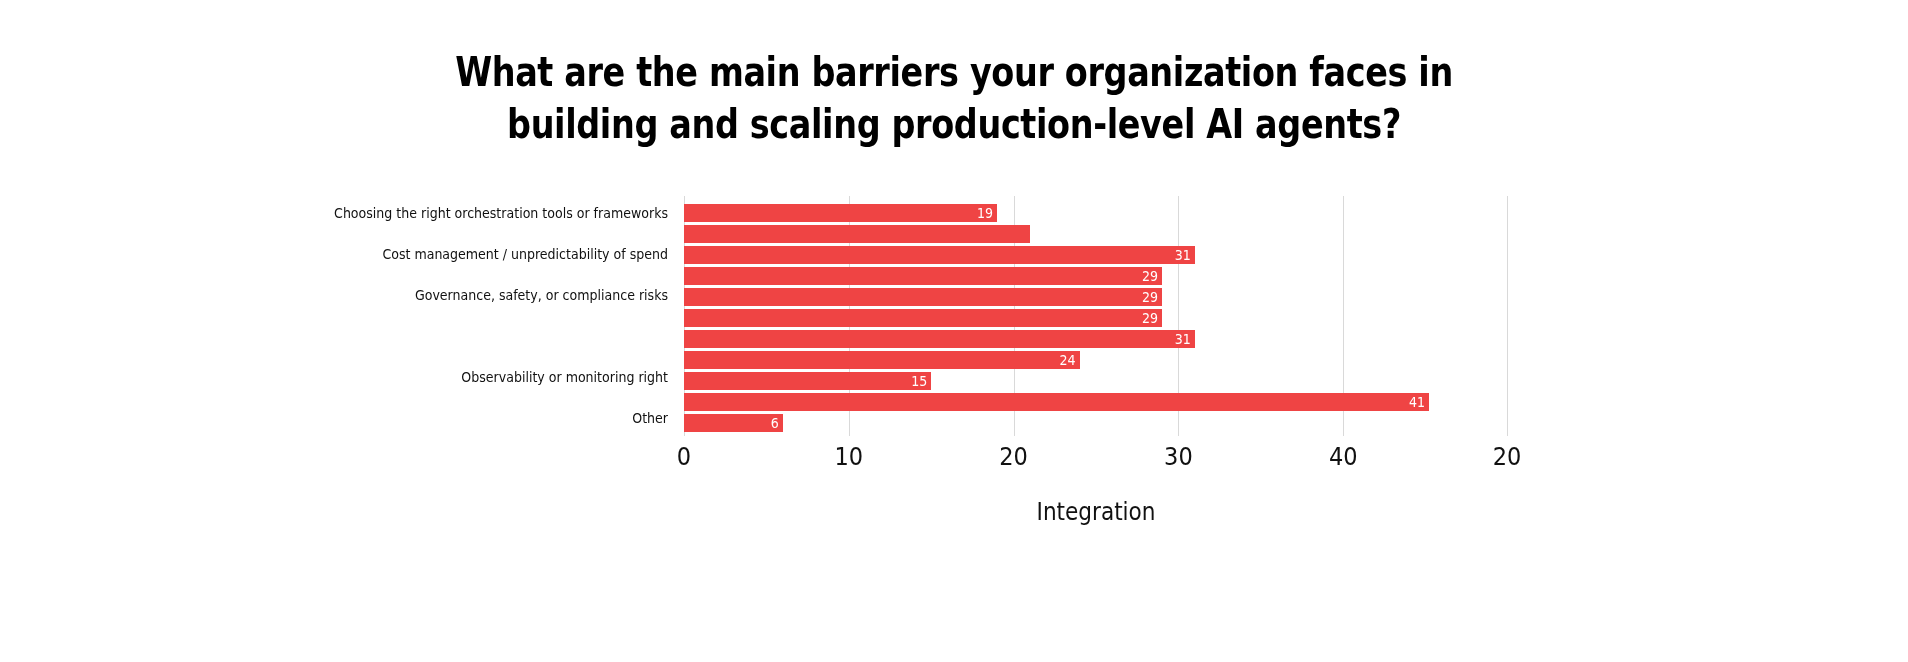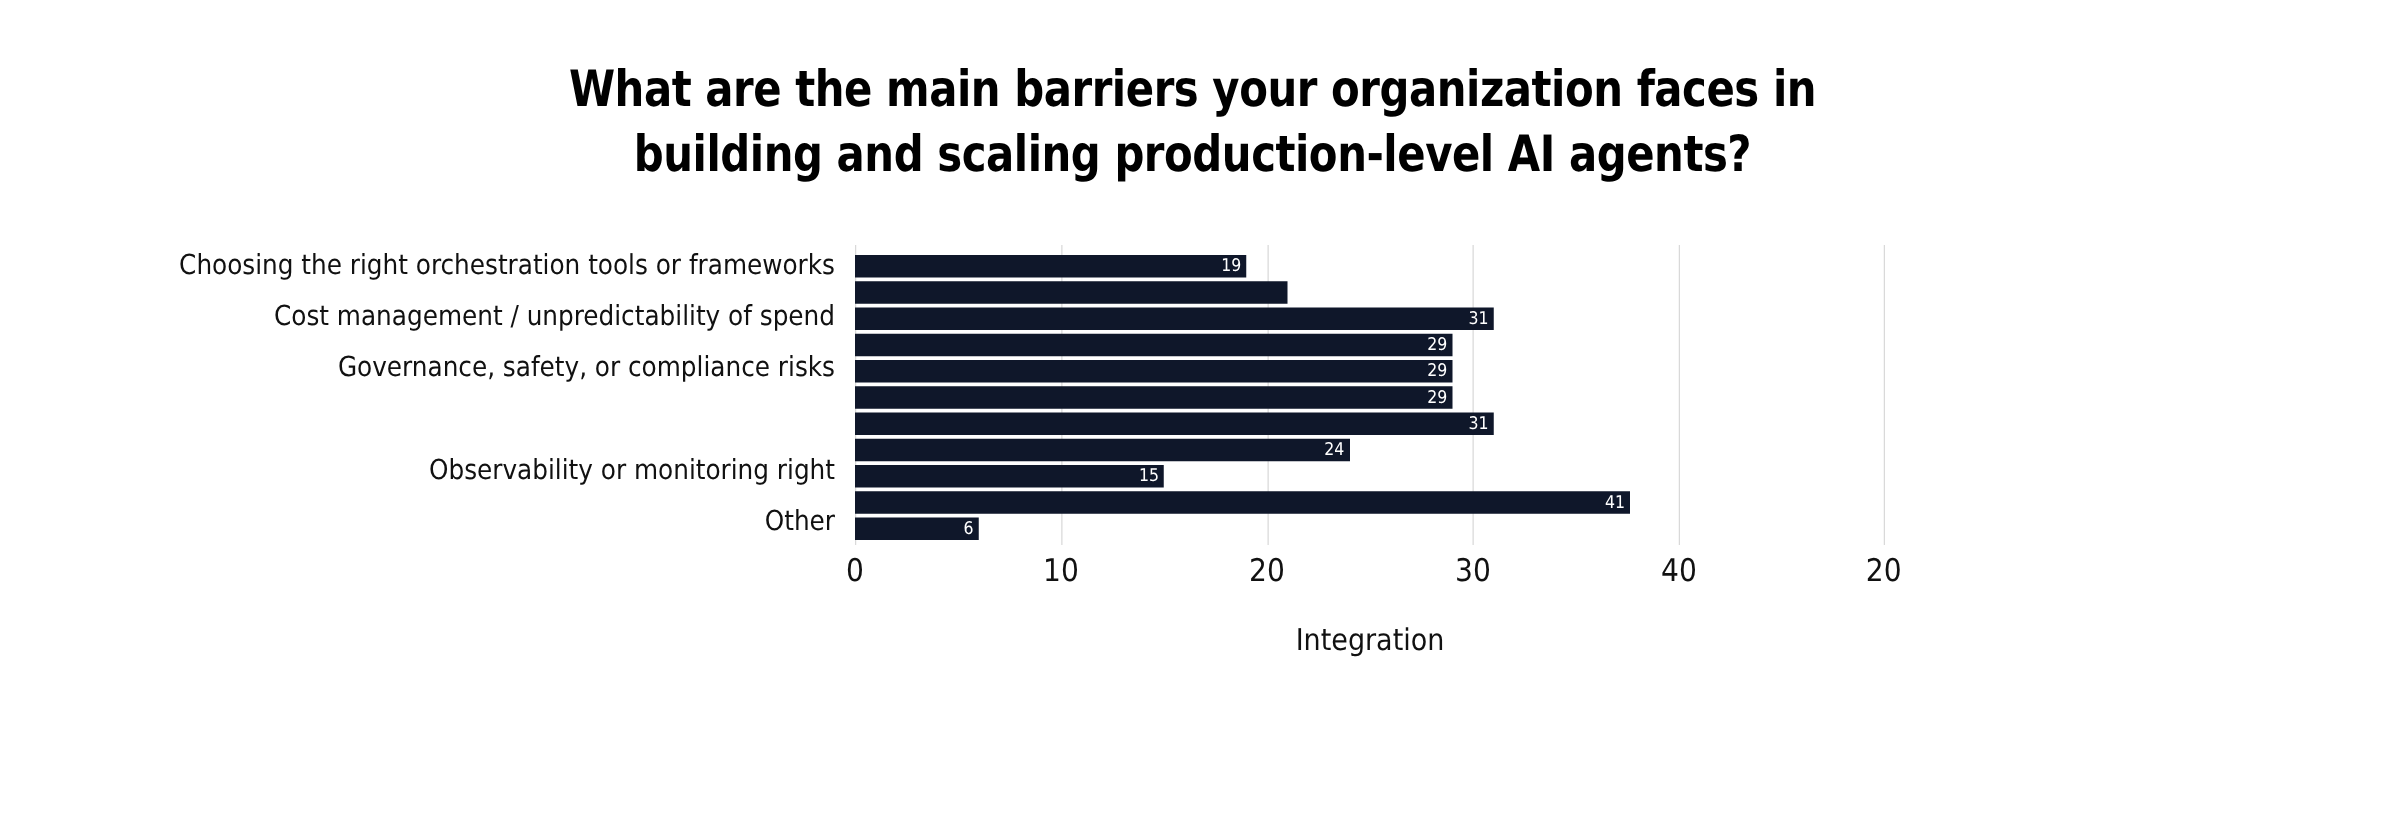--- a/index.html
+++ b/index.html
@@ -45,21 +45,21 @@
 
   
   .bar-row{
     position:absolute;
     left:0;
     height:18px;
   }
   .bar{
     position:absolute;
     left:0; top:0; bottom:0;
-    background:#0f172a;
+    background:#ef4444;
     box-sizing:border-box;
     padding-left:31px;
   }
   .bar-label{
     position:absolute;
     top:50%;
     transform:translateY(-50%);
     font-family:"DejaVu Sans Condensed","Liberation Sans Narrow","Liberation Sans",sans-serif;
     font-size:14px;
     color:#ffffff;
@@ -67,21 +67,21 @@
     padding-right:4px;
     white-space:nowrap;
   }
 
   
   .ycat{
     position:absolute;
     right:1908px;
     text-align:right;
     font-family:"DejaVu Sans Condensed","Liberation Sans Narrow","Liberation Sans",sans-serif;
-    font-size:22px;
+    font-size:14px;
     color:#111111;
     white-space:nowrap;
     line-height:1;
   }
   #ycat-layer{
     position:absolute;
     left:0; top:196px; width:668px; height:260px;
   }
   #ycat-layer .ycat{
     position:absolute;
@@ -177,21 +177,21 @@
     <div class="bar" style="width: 395.52px;">
         <span class="bar-label" style="right: 0px; margin-left: 32px;">24</span>
       </div>
   </div>
   <div class="bar-row" style="top:176px">
     <div class="bar" style="width: 247.2px;">
         <span class="bar-label" style="right: 0px;">15</span>
       </div>
   </div>
   <div class="bar-row" style="top:197px">
-    <div class="bar" style="width: 620px;">
+    <div class="bar" style="width: 745px;">
         <span class="bar-label" style="right: 0px;">41</span>
       </div>
   </div>
   <div class="bar-row" style="top:218px">
     <div class="bar" style="width: 98.88px;">
         <span class="bar-label" style="right: 0px;">6</span>
       </div>
   </div>
 
 </div>

